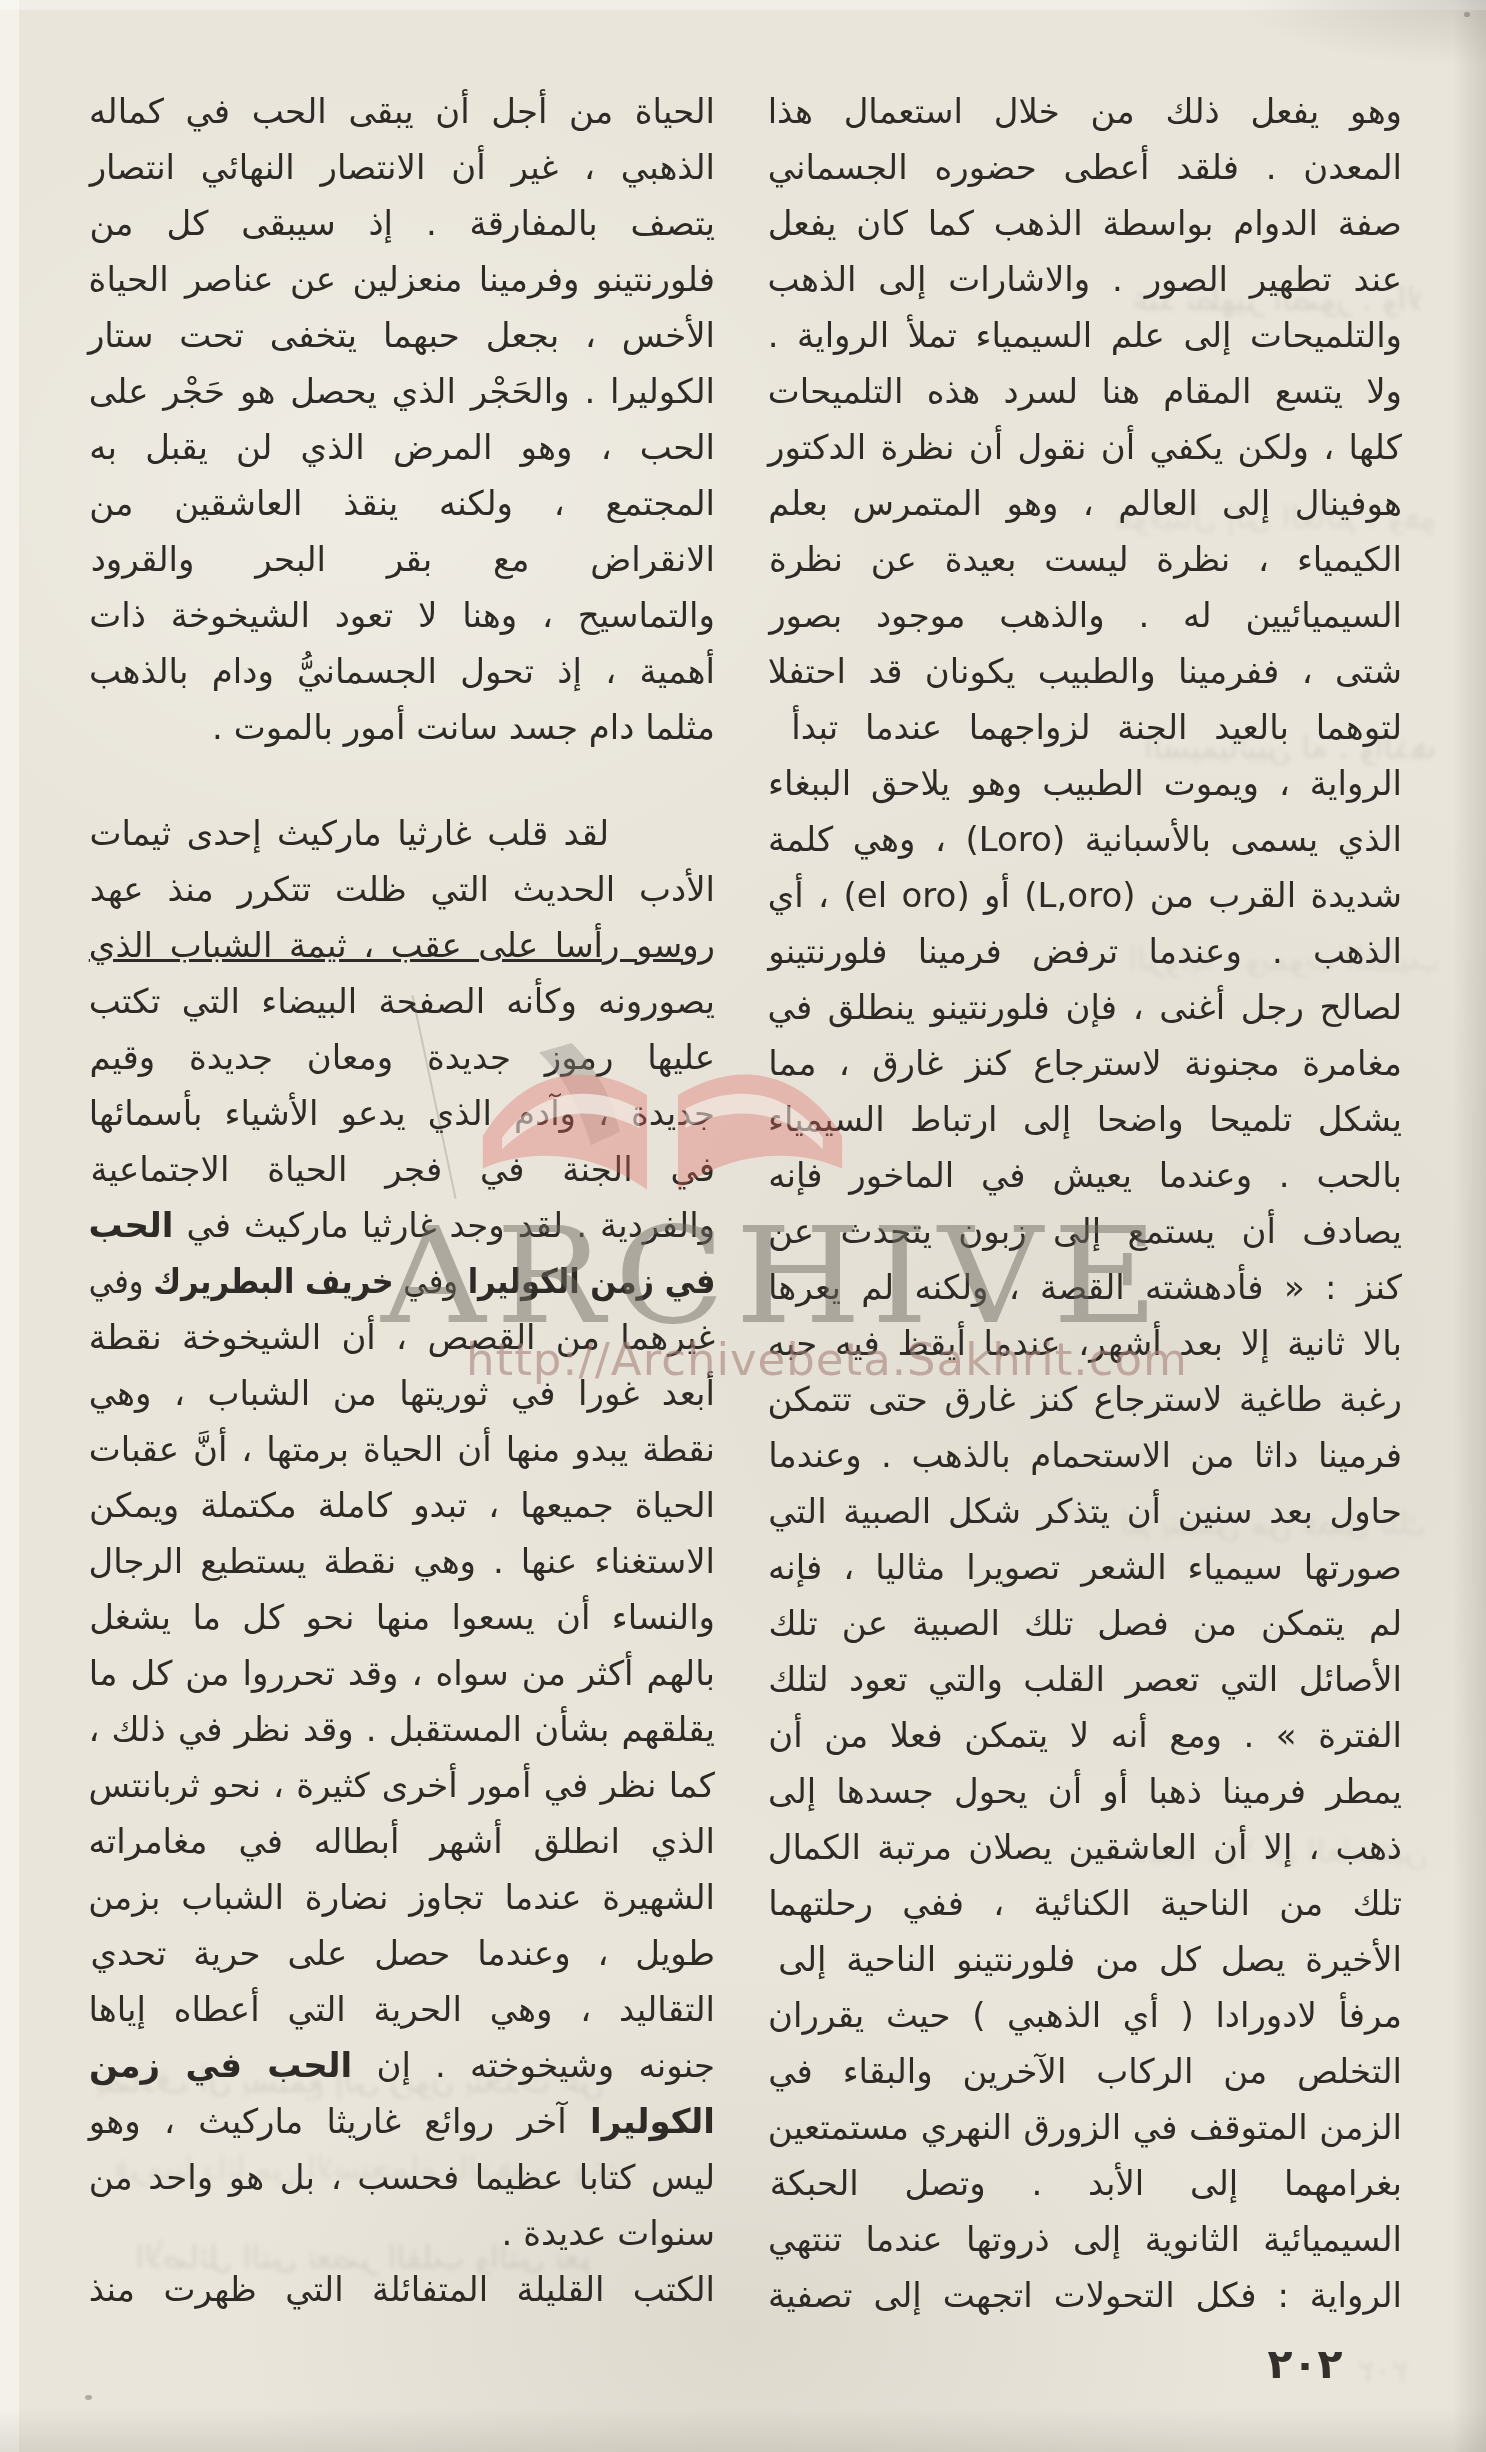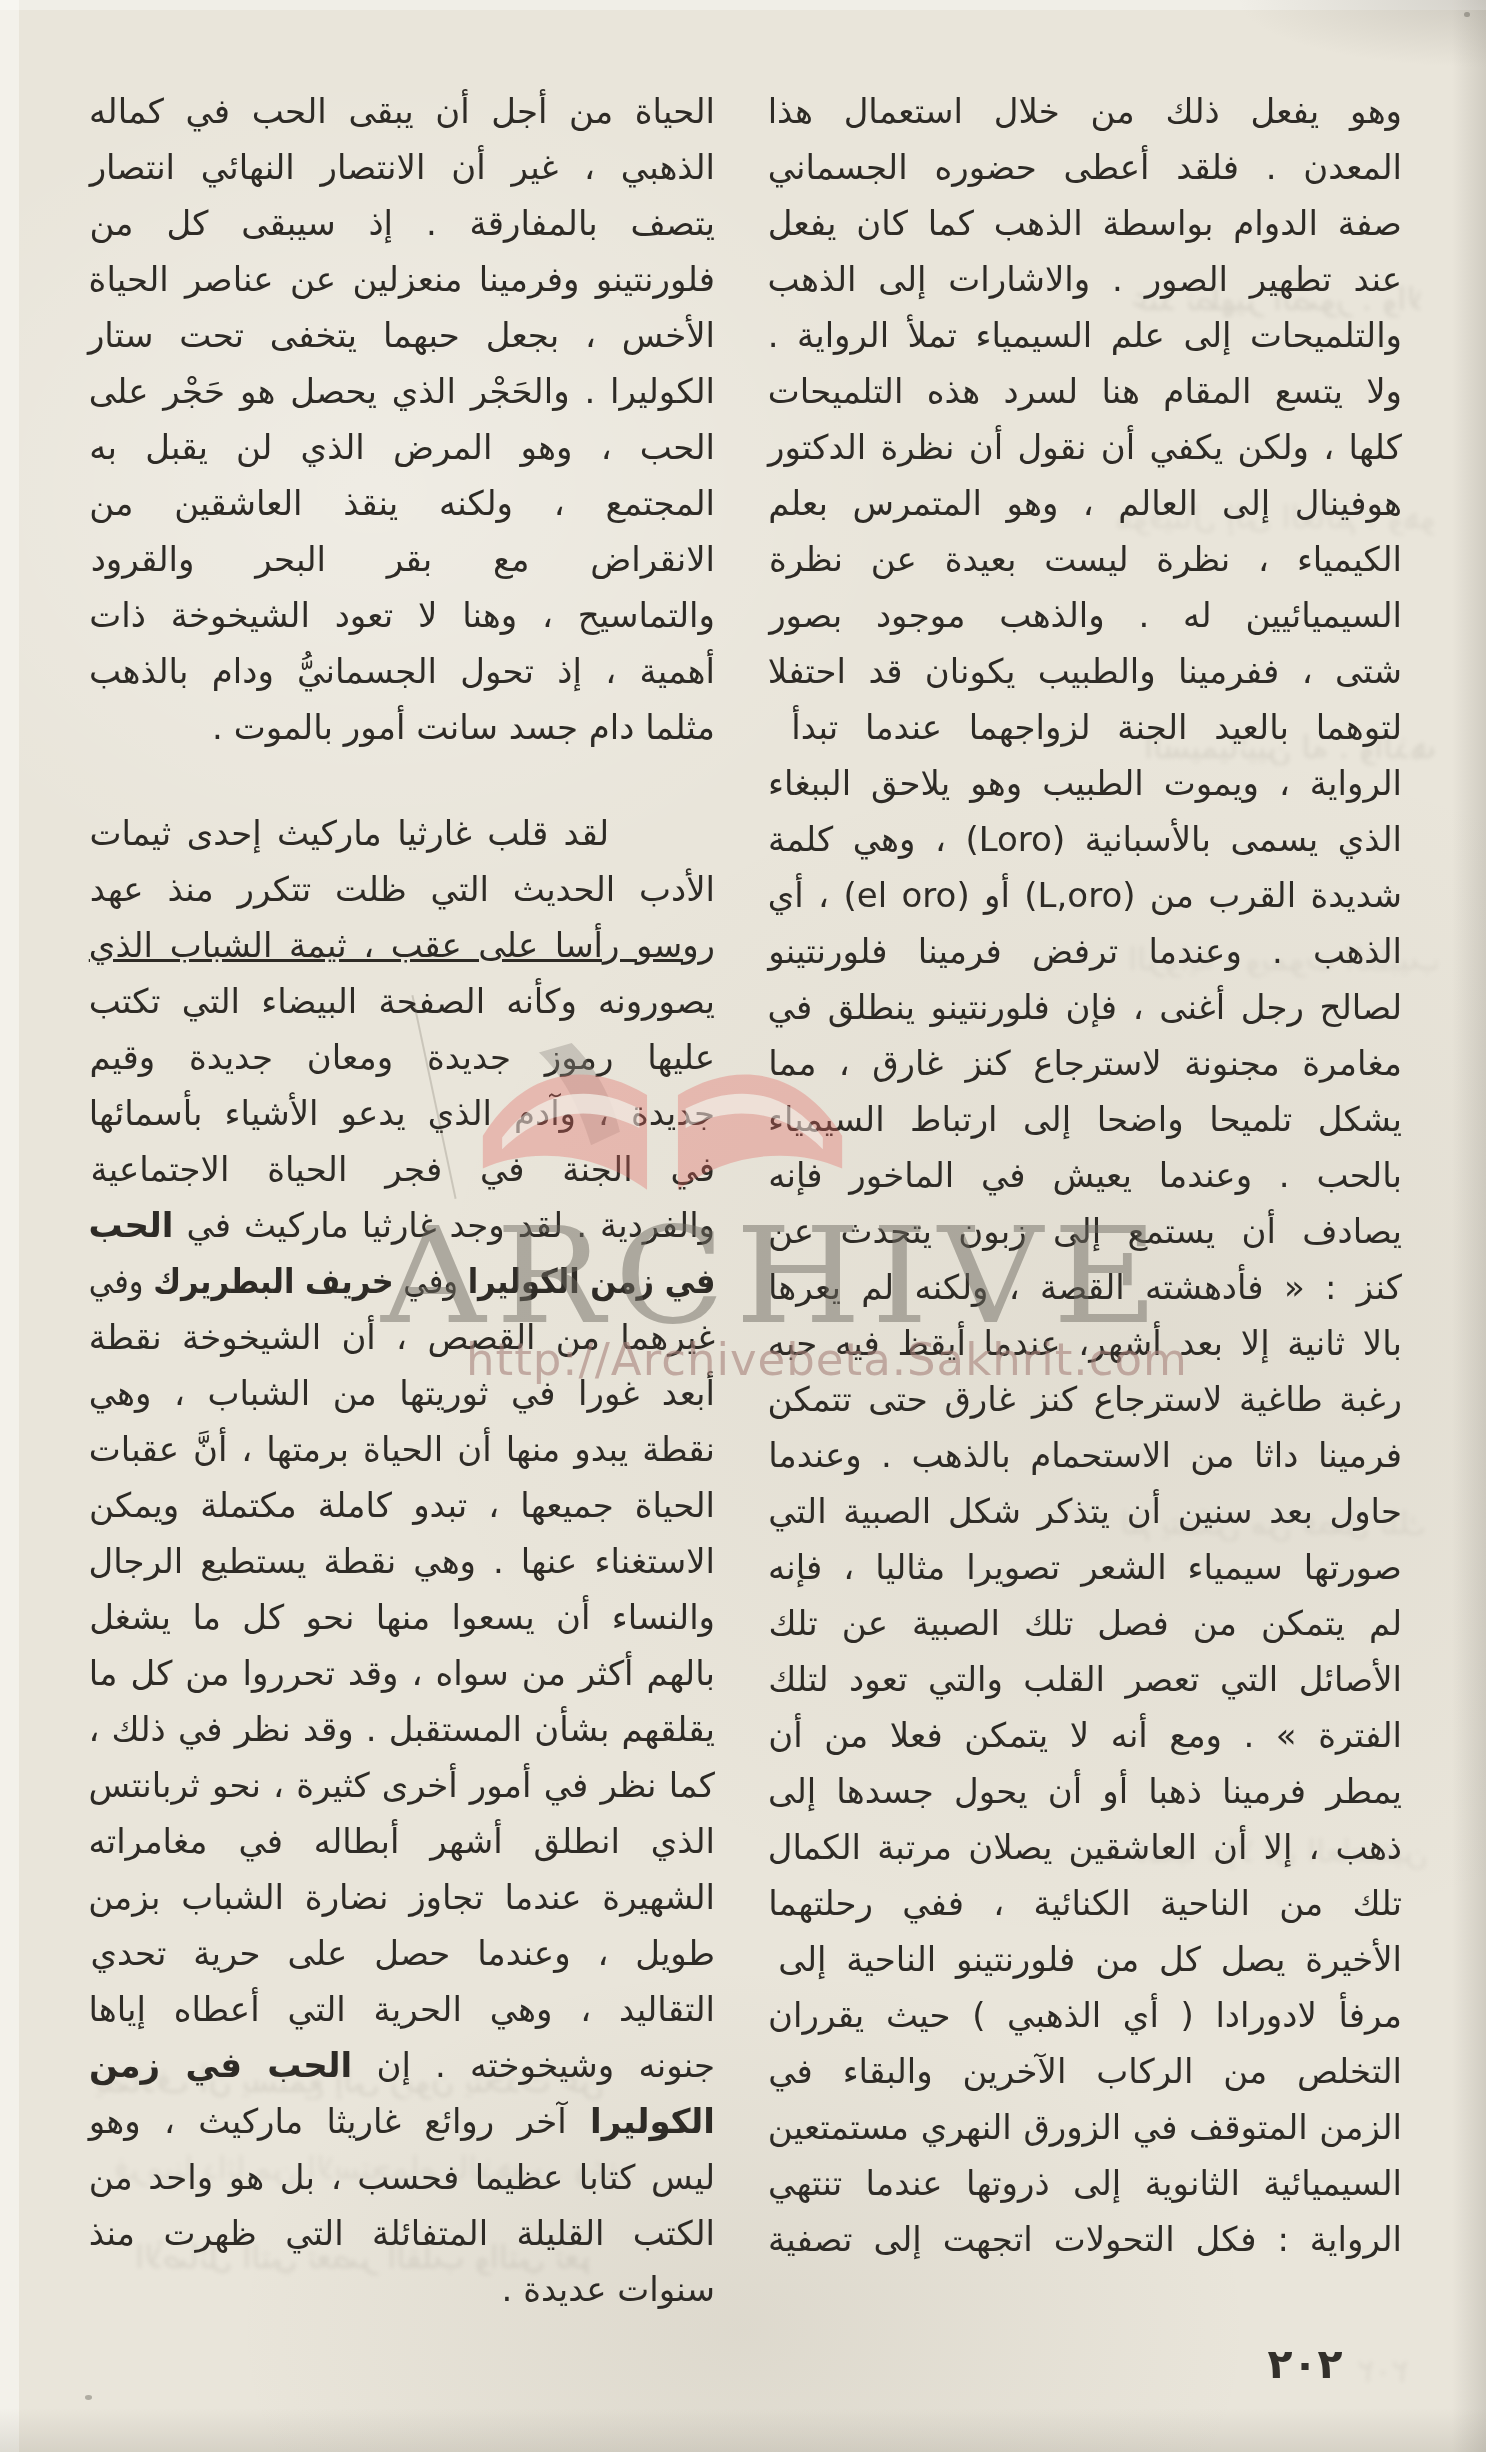--- a/index.html
+++ b/index.html
@@ -124,20 +124,21 @@
         <div class="line"><span style="word-spacing: 13.2px;">لم يتمكن من فصل تلك الصبية عن تلك</span></div>
         <div class="line"><span style="word-spacing: 9.6px;">الأصائل التي تعصر القلب والتي تعود لتلك</span></div>
         <div class="line"><span style="word-spacing: 10.7px;">الفترة » . ومع أنه لا يتمكن فعلا من أن</span></div>
         <div class="line"><span style="word-spacing: 9.3px;">يمطر فرمينا ذهبا أو أن يحول جسدها إلى</span></div>
         <div class="line"><span style="word-spacing: 5.3px;">ذهب ، إلا أن العاشقين يصلان مرتبة الكمال</span></div>
         <div class="line"><span style="word-spacing: 18.5px;">تلك من الناحية الكنائية ، ففي رحلتهما</span></div>
         <div class="line"><span style="word-spacing: 9px;">الأخيرة يصل كل من فلورنتينو الناحية إلى</span></div>
         <div class="line"><span style="word-spacing: 10.8px;">مرفأ لادورادا ( أي الذهبي ) حيث يقرران</span></div>
         <div class="line"><span style="word-spacing: 19px;">التخلص من الركاب الآخرين والبقاء في</span></div>
         <div class="line"><span style="word-spacing: 0.8px;">الزمن المتوقف في الزورق النهري مستمتعين</span></div>
+        <div class="line"><span style="word-spacing: 35px;">بغرامهما إلى الأبد . وتصل الحبكة</span></div>
         <div class="line"><span style="word-spacing: 12.7px;">السيميائية الثانوية إلى ذروتها عندما تنتهي</span></div>
         <div class="line"><span style="word-spacing: 10.2px;">الرواية : فكل التحولات اتجهت إلى تصفية</span></div>
       </div>
     </div>
   <div class="col col-left">
       <div class="para">
         <div class="line"><span style="word-spacing: 10.8px;">الحياة من أجل أن يبقى الحب في كماله</span></div>
         <div class="line"><span style="word-spacing: 15px;">الذهبي ، غير أن الانتصار النهائي انتصار</span></div>
         <div class="line"><span style="word-spacing: 22px;">يتصف بالمفارقة . إذ سيبقى كل من</span></div>
         <div class="line"><span style="word-spacing: 5.5px;">فلورنتينو وفرمينا منعزلين عن عناصر الحياة</span></div>
@@ -169,22 +170,22 @@
         <div class="line"><span style="word-spacing: 2.2px;">بالهم أكثر من سواه ، وقد تحرروا من كل ما</span></div>
         <div class="line"><span style="word-spacing: 1.4px;">يقلقهم بشأن المستقبل . وقد نظر في ذلك ،</span></div>
         <div class="line"><span style="word-spacing: 1.4px;">كما نظر في أمور أخرى كثيرة ، نحو ثربانتس</span></div>
         <div class="line"><span style="word-spacing: 20px;">الذي انطلق أشهر أبطاله في مغامراته</span></div>
         <div class="line"><span style="word-spacing: 10px;">الشهيرة عندما تجاوز نضارة الشباب بزمن</span></div>
         <div class="line"><span style="word-spacing: 16px;">طويل ، وعندما حصل على حرية تحدي</span></div>
         <div class="line"><span style="word-spacing: 17px;">التقاليد ، وهي الحرية التي أعطاه إياها</span></div>
         <div class="line"><span style="word-spacing: 13.4px;">جنونه وشيخوخته . إن <b>الحب في زمن</b></span></div>
         <div class="line"><span style="word-spacing: 12.5px;"><b>الكوليرا</b> آخر روائع غاريثا ماركيث ، وهو</span></div>
         <div class="line"><span style="word-spacing: 4.8px;">ليس كتابا عظيما فحسب ، بل هو واحد من</span></div>
+        <div class="line no-stretch"><span style="word-spacing: 0px;">سنوات عديدة .</span></div>
         <div class="line"><span style="word-spacing: 17.5px;">الكتب القليلة المتفائلة التي ظهرت منذ</span></div>
-        <div class="line no-stretch"><span style="word-spacing: 0px;">سنوات عديدة .</span></div>
       </div>
     </div>
 
   <svg class="wm-logo" viewBox="0 0 388 176" xmlns="http://www.w3.org/2000/svg">
     <path d="M100,2 C124,26 142,58 150,94 L120,108 C108,68 90,34 66,12 Z" fill="#8f8b84" opacity="0.6"></path>
     <path d="M8,98 C50,30 116,18 178,56 L178,154 C124,114 58,110 8,132 Z" fill="#e26660" opacity="0.55"></path>
     <path d="M28,100 C64,52 116,42 170,70 L170,90 C120,64 68,72 28,112 Z" fill="#f6efe9" opacity="0.8"></path>
     <g transform="translate(388,0) scale(-1,1)">
       <path d="M8,98 C50,30 116,18 178,56 L178,154 C124,114 58,110 8,132 Z" fill="#e26660" opacity="0.55"></path>
       <path d="M28,100 C64,52 116,42 170,70 L170,90 C120,64 68,72 28,112 Z" fill="#f6efe9" opacity="0.8"></path>

